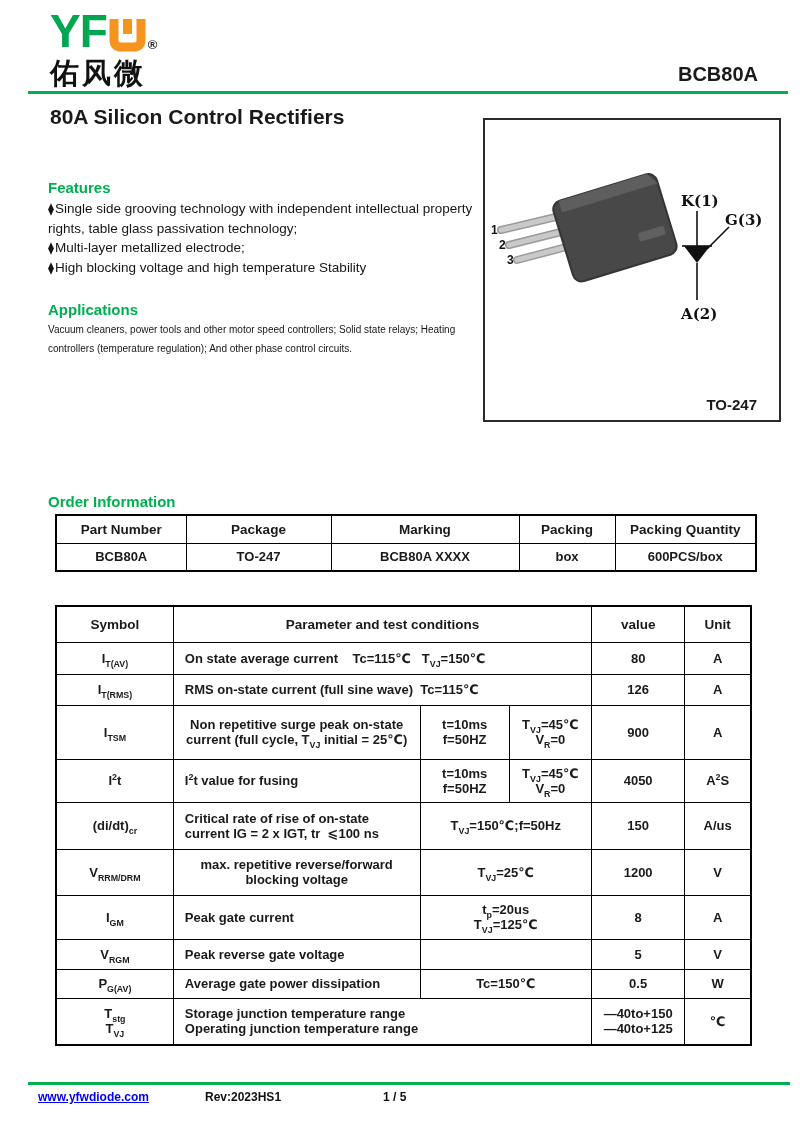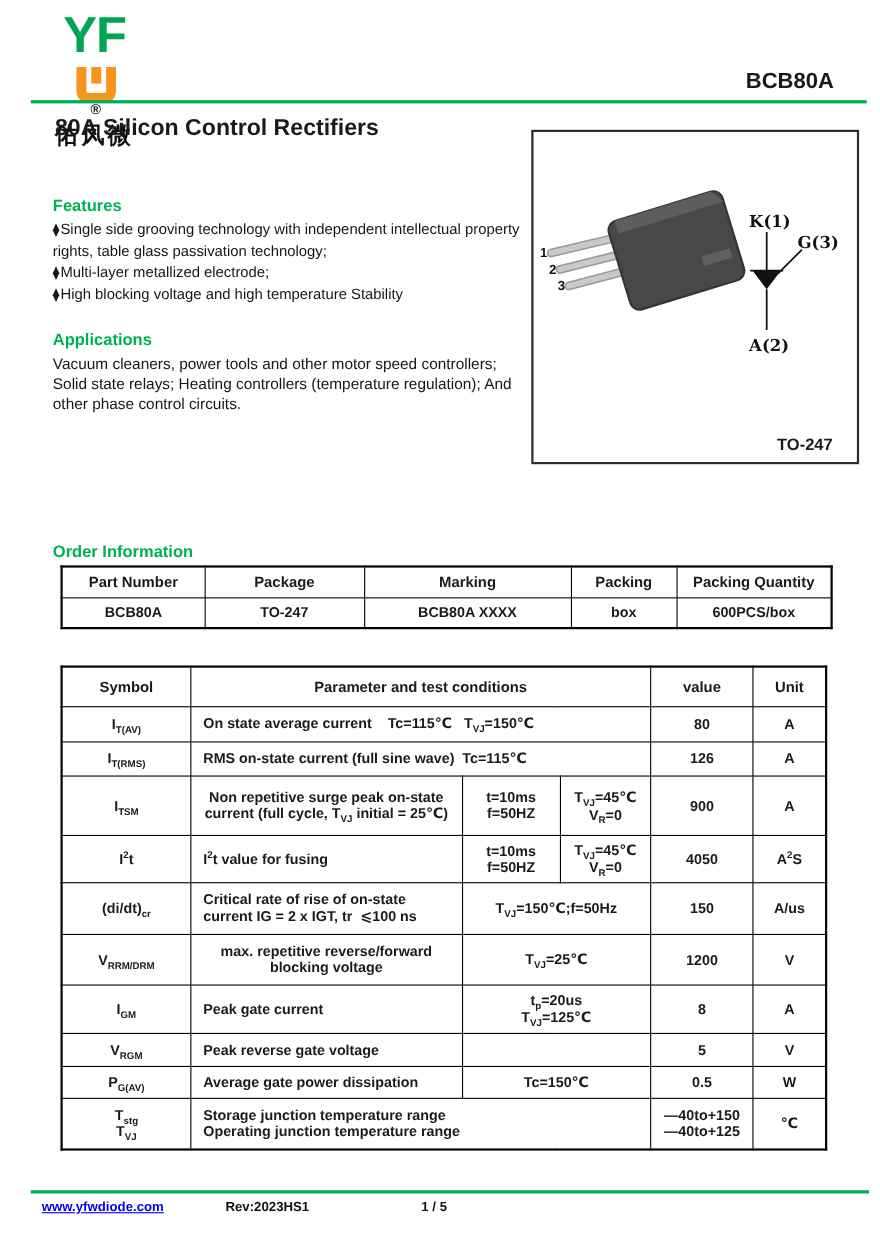--- a/index.html
+++ b/index.html
@@ -1,38 +1,38 @@
 <!DOCTYPE html>
 <html><head>
 <meta charset="utf-8">
 <style>
   html,body{margin:0;padding:0;background:#e8e8e8;}
   .page{position:relative;width:800px;height:1133px;margin:0 auto;background:#ffffff;
         font-family:"Liberation Sans","DejaVu Sans",sans-serif;color:#1a1a1a;overflow:hidden;}
 
   
   .logo{position:absolute;left:50px;top:10px;}
-  .logo-row{display:flex;align-items:center;flex-direction:column;}
+  .logo-row{display:flex;align-items:flex-end;}
   .logo-yf{font-size:46px;line-height:42px;font-weight:800;color:#00A651;letter-spacing:-1px;}
   .logo-w{margin-top:8px;margin-left:2px;}
   .logo-reg{font-size:13px;font-weight:700;color:#222;margin-left:2px;margin-top:-2px;}
-  .logo-cn{font-size:21px;font-weight:700;letter-spacing:3px;margin-top:2px;color:#111;}
+  .logo-cn{font-size:29px;font-weight:700;letter-spacing:3px;margin-top:2px;color:#111;}
   .part-no{position:absolute;top:63px;right:42px;font-size:20px;font-weight:700;}
   .rule{position:absolute;left:28px;width:760px;height:3px;background:#00B050;}
   .rule-top{top:91px;}
   .rule-bottom{top:1082px;width:762px;}
   .subtitle{position:absolute;left:50px;top:105px;font-size:21px;font-weight:700;}
 
   
   .sec-h{font-size:15px;font-weight:700;color:#00B050;margin:0 0 3px 0;}
   .features{position:absolute;left:48px;top:179px;width:434px;}
   .feat-item{font-size:13.5px;font-weight:500;line-height:19px;color:#161616;}
   .bullet{font-size:12px;margin-right:1px;}
   .apps{position:absolute;left:48px;top:301px;width:434px;}
-  .apps-text{font-size:14px;font-weight:500;line-height:18.5px;margin:0;color:#161616;}
+  .apps-text{font-size:10px;font-weight:500;line-height:18.5px;margin:0;color:#161616;}
 
   
   .pkg-box{position:absolute;left:483px;top:118px;width:294px;height:300px;border:2px solid #2b2b2b;}
   .pkg-photo{position:absolute;left:4px;top:48px;}
   .scr-sym{position:absolute;left:188px;top:72px;}
   .scr-sym text{font-family:"DejaVu Serif","Liberation Serif",serif;font-size:15px;font-weight:700;fill:#111;}
   .pkg-photo text{font-size:12px;font-weight:700;fill:#111;}
   .pkg-name{position:absolute;right:22px;bottom:7px;font-size:15px;font-weight:700;}
 
   

